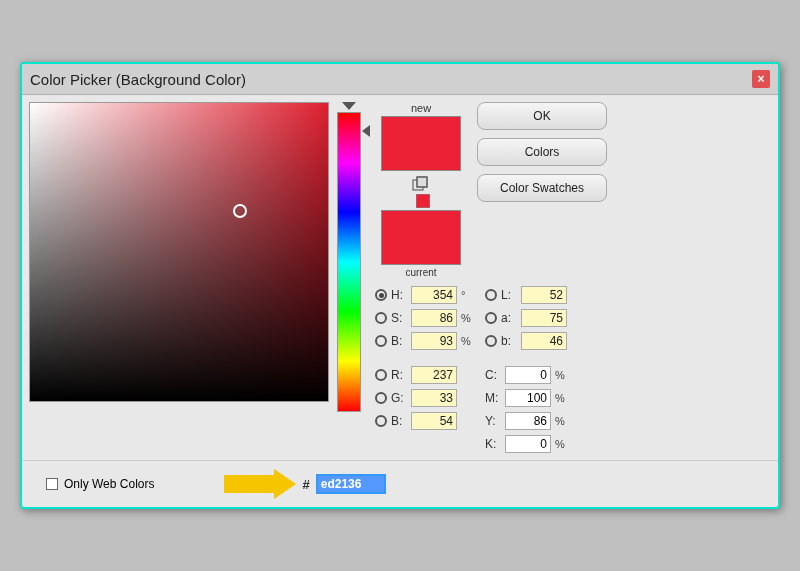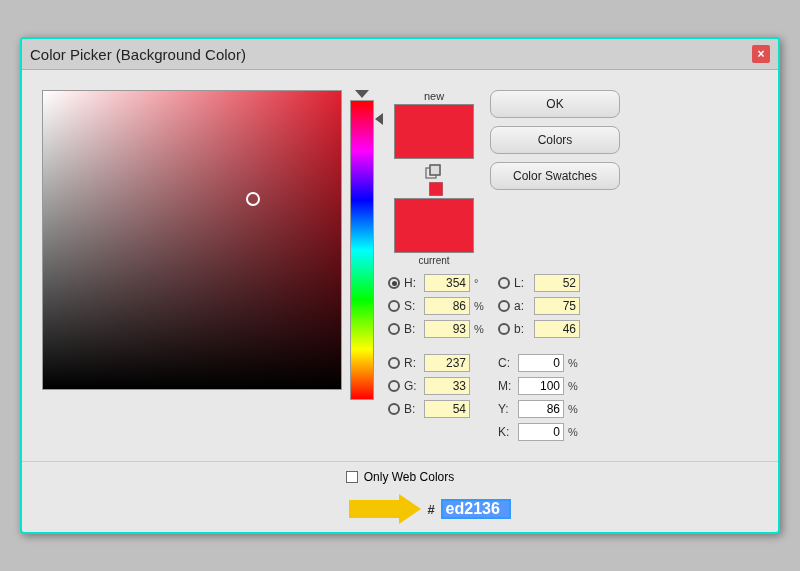--- a/index.html
+++ b/index.html
@@ -44,21 +44,21 @@
       border-radius: 2px;
       font-size: 12px;
       cursor: pointer;
       display: flex;
       align-items: center;
       justify-content: center;
       font-weight: bold;
     }
     .dialog-body {
       display: flex;
-      padding: 20px;
+      padding: 7px;
       gap: 10px;
     }
     
     .color-gradient {
       width: 300px;
       height: 300px;
       position: relative;
       flex-shrink: 0;
       border: 1px solid #999;
       background:
@@ -214,24 +214,23 @@
     }
     .field-unit {
       font-size: 11px;
       color: #444;
       width: 14px;
     }
     
     .bottom-area {
       display: flex;
       align-items: center;
-      padding: 8px 3px;
+      padding: 8px 24px;
       gap: 10px;
       border-top: 1px solid #ccc;
-      flex-direction: column;
     }
     .checkbox-container {
       display: flex;
       align-items: center;
       gap: 6px;
     }
     .checkbox {
       width: 12px;
       height: 12px;
       border: 1px solid #666;
@@ -258,21 +257,21 @@
       font-size: 13px;
       color: #333;
       font-weight: bold;
     }
     .hex-input {
       width: 70px;
       height: 20px;
       border: 2px solid #3399ff;
       background: #5599ff;
       color: white;
-      font-size: 16px;
+      font-size: 12px;
       padding: 0 3px;
       font-weight: bold;
     }
     .left-section {
       display: flex;
       gap: 4px;
     }
     .fields-and-preview {
       display: flex;
       gap: 10px;

